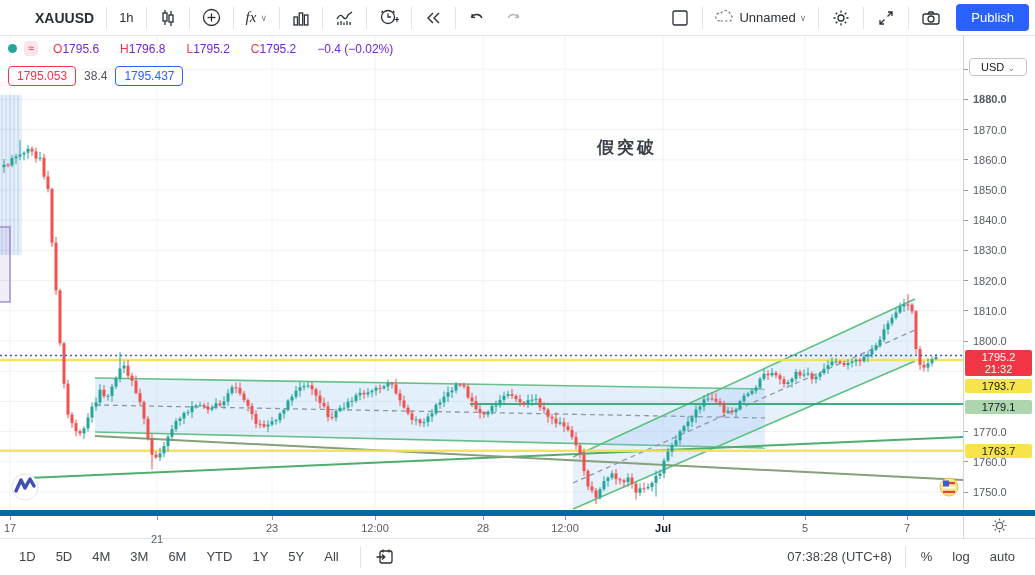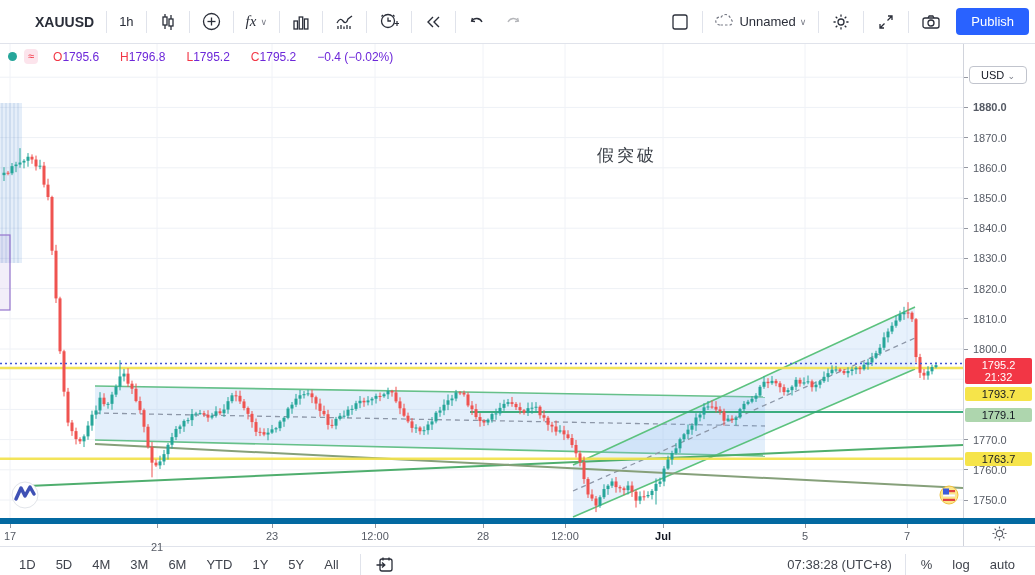--- a/index.html
+++ b/index.html
@@ -1,20 +1,20 @@
 <!DOCTYPE html>
 <html><head>
 <meta charset="utf-8">
 <style>
   * { margin:0; padding:0; box-sizing:border-box; }
   html,body { width:1035px; height:575px; overflow:hidden; background:#fff;
     font-family:"Liberation Sans", sans-serif; color:#131722; }
 
   
-  .toolbar { height:44px; display:flex; align-items:center; padding:0 6px 0 26px;
+  .toolbar { height:36px; display:flex; align-items:center; padding:0 6px 0 26px;
     border-bottom:1px solid #e0e3eb; background:#fff; }
   .tb-item { display:flex; align-items:center; gap:4px; height:28px; padding:0 9px;
     border-radius:4px; font-size:13px; color:#2a2e39; cursor:pointer; white-space:nowrap; }
   .tb-sym { font-weight:bold; font-size:14px; }
   .tb-div { width:1px; height:22px; background:#e0e3eb; margin:0 3px; flex:none; }
   .tb-right { margin-left:auto; display:flex; align-items:center; }
   .caret { font-size:9px; color:#787b86; }
   .publish-btn { background:#2962ff; color:#fff; font-size:13px; padding:6px 15px;
     border:none; border-radius:4px; cursor:pointer; margin-left:6px; }
   .icon-18 svg { display:block; }
@@ -34,21 +34,21 @@
   .dot-badge { width:9px; height:9px; border-radius:50%; background:#26a69a; display:inline-block; }
   .approx-badge { background:#fce4ec; color:#f23645; font-size:11px; border-radius:4px;
     padding:0 4px; line-height:15px; }
   .legend2 { position:absolute; left:8px; top:30px; z-index:6; display:flex;
     align-items:center; gap:8px; font-size:12px; }
   .box-red { border:1px solid #f23645; color:#f23645; border-radius:4px; padding:2px 8px; background:#fff; }
   .box-blue { border:1px solid #2962ff; color:#2962ff; border-radius:4px; padding:2px 8px; background:#fff; }
   .gray-val { color:#50535e; }
 
   .annotation { position:absolute; z-index:5; font-size:17px; letter-spacing:3px;
-    color:#3b4048; font-weight:normal; }
+    color:#3b4048; font-weight:bold; }
 
   
   .paxis { width:72px; border-left:1px solid #d1d4dc; position:relative; background:#fff; font-size:11px; }
   .usd-btn { position:absolute; top:22px; left:5px; right:8px; border:1px solid #c1c4cd;
     border-radius:4px; text-align:center; padding:2px 0; color:#131722; cursor:pointer; background:#fff; z-index:3;}
   .ptick { position:absolute; left:0; display:flex; align-items:center; color:#555a64; height:14px; }
   .ptick .dash { width:4px; height:1px; background:#9598a1; margin-right:5px; }
   .plabel { position:absolute; left:1px; right:3px; text-align:center; border-radius:2px;
     padding:1px 0; z-index:4; color:#131722; }
   .pl-red { background:#f23645; color:#fff; line-height:12px; }
@@ -217,20 +217,25 @@
 
 <div class="main">
   <div class="chart" id="chart">
 
     <div class="legend">
       <span class="dot-badge"></span>
       <span class="approx-badge">≈</span>
       <span class="vals">
         <span class="lbl">O</span><span class="v">1795.6</span><span class="lbl">H</span><span class="v">1796.8</span><span class="lbl">L</span><span class="v">1795.2</span><span class="lbl">C</span><span class="v">1795.2</span><span class="v">−0.4 (−0.02%)</span>
       </span>
+    </div>
+    <div class="legend2">
+      <span class="box-red">1795.053</span>
+      <span class="gray-val">38.4</span>
+      <span class="box-blue">1795.437</span>
     </div>
 
     <div class="annotation" id="annotation" style="left: 597px; top: 100px;">假突破</div>
 
   <svg class="plot" width="963" height="474" viewBox="0 0 963 474">
         <line x1="0" x2="963" y1="456" y2="456" stroke="#eef1f6" stroke-width="1"></line>
         <line x1="0" x2="963" y1="425.8" y2="425.8" stroke="#eef1f6" stroke-width="1"></line>
         <line x1="0" x2="963" y1="395.6" y2="395.6" stroke="#eef1f6" stroke-width="1"></line>
         <line x1="0" x2="963" y1="365.4" y2="365.4" stroke="#eef1f6" stroke-width="1"></line>
         <line x1="0" x2="963" y1="335.2" y2="335.2" stroke="#eef1f6" stroke-width="1"></line>

